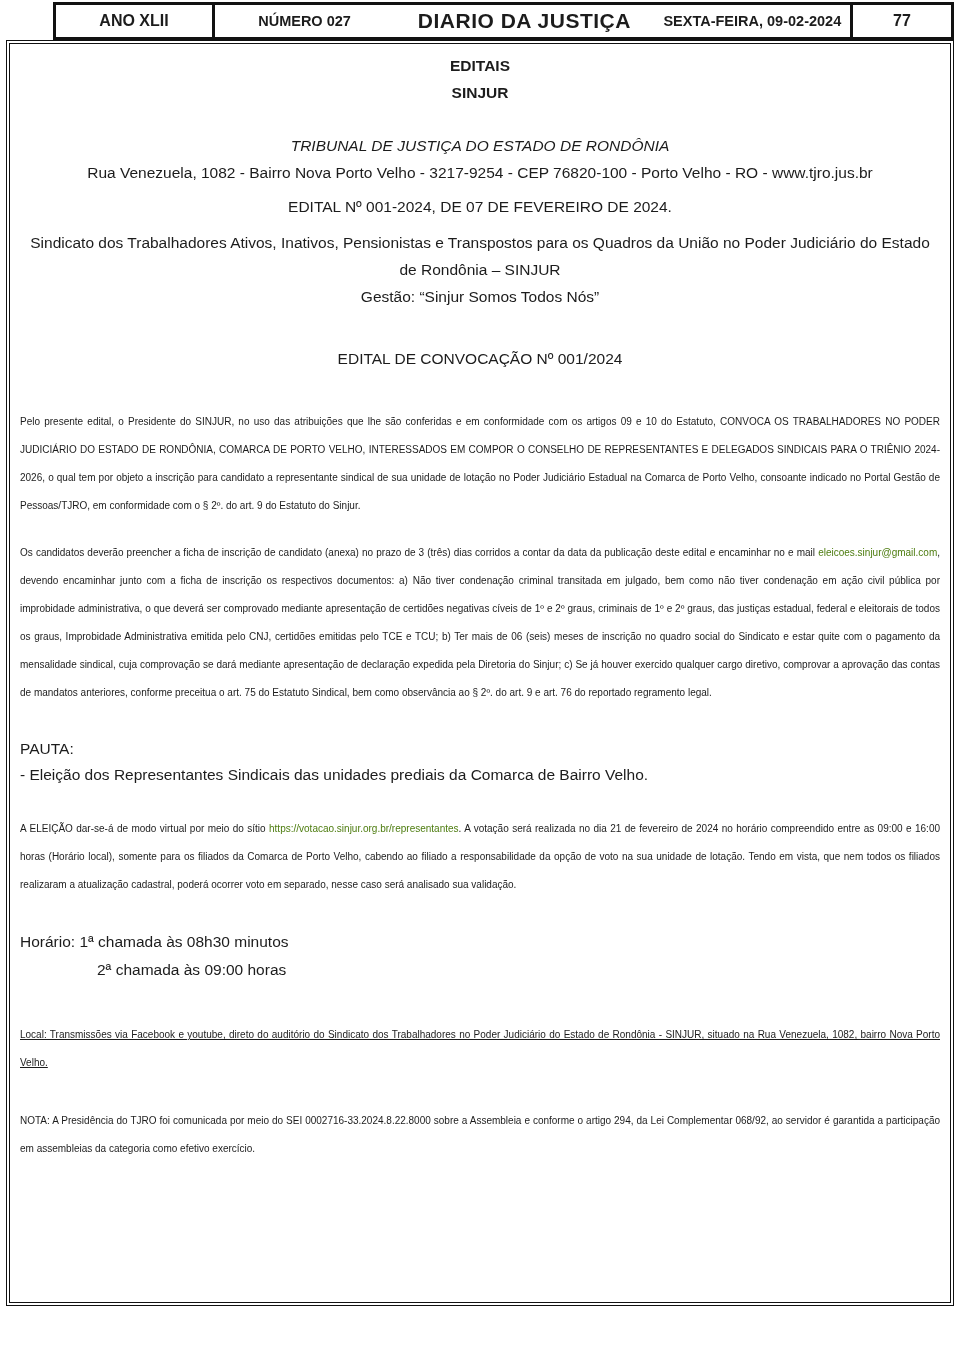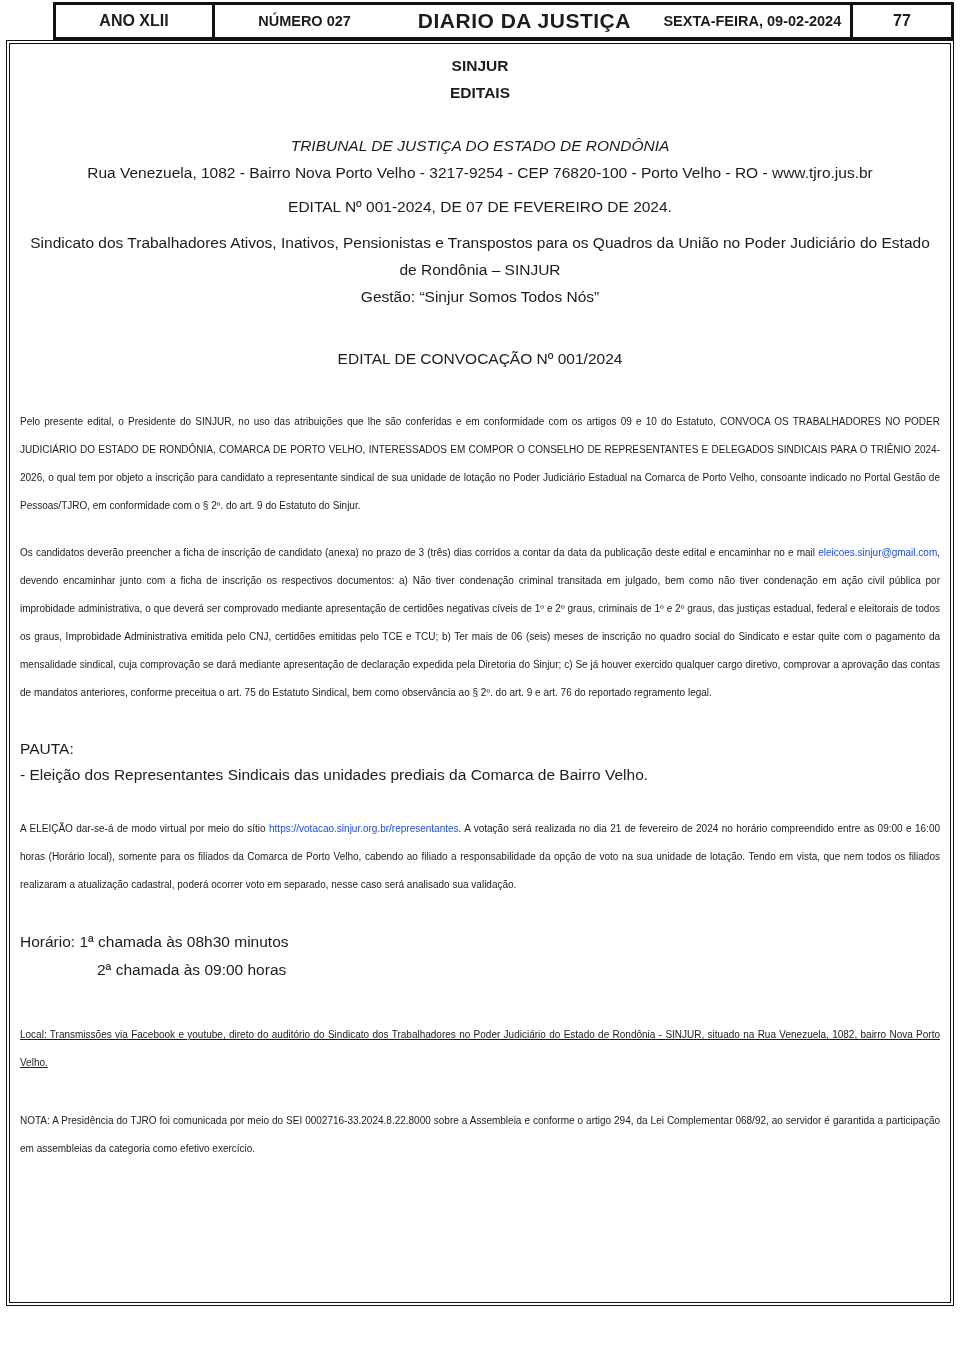--- a/index.html
+++ b/index.html
@@ -72,21 +72,21 @@
   .para-eleicao { margin-top: 27px; }
 
   .horario-block { margin-top: 29px; font-size: 15.5px; line-height: 28px; }
   .horario-block p { margin: 0; }
   .horario-l2 { padding-left: 77px; }
 
   .para-local { margin-top: 37px; text-decoration: underline; }
   .para-nota  { margin-top: 30px; }
 
   a.doc-link {
-    color: #1d4ed8;
+    color: #4d7c0f;
     text-decoration: none;
     cursor: pointer;
   }
 </style>
 </head>
 <body>
 
 <header class="masthead">
   <div class="mast-box ano-box">
     <span>ANO XLII</span>
@@ -96,22 +96,22 @@
     <span class="mast-title">DIARIO DA JUSTIÇA</span>
     <span class="mast-date">SEXTA-FEIRA,  09-02-2024</span>
   </div>
   <div class="mast-box pagenum-box">
     <span>77</span>
   </div>
 </header>
 
 <main class="content-box">
 
+  <p class="line c h-editais">EDITAIS</p>
   <p class="line c h-sinjur">SINJUR</p>
-  <p class="line c h-editais">EDITAIS</p>
 
   <p class="line c org-name">TRIBUNAL DE JUSTIÇA DO ESTADO DE RONDÔNIA</p>
   <p class="line c org-addr">Rua Venezuela, 1082 - Bairro Nova Porto Velho - 3217-9254 - CEP 76820-100 - Porto Velho - RO - www.tjro.jus.br</p>
   <p class="line c edital-num">EDITAL Nº 001-2024, DE 07 DE FEVEREIRO DE 2024.</p>
 
   <p class="line c union-name">Sindicato dos Trabalhadores Ativos, Inativos, Pensionistas e Transpostos para os Quadros da União no Poder Judiciário do Estado de Rondônia – SINJUR</p>
   <p class="line c gestao">Gestão: “Sinjur Somos Todos Nós”</p>
 
   <p class="line c convocacao">EDITAL DE CONVOCAÇÃO Nº 001/2024</p>
 

